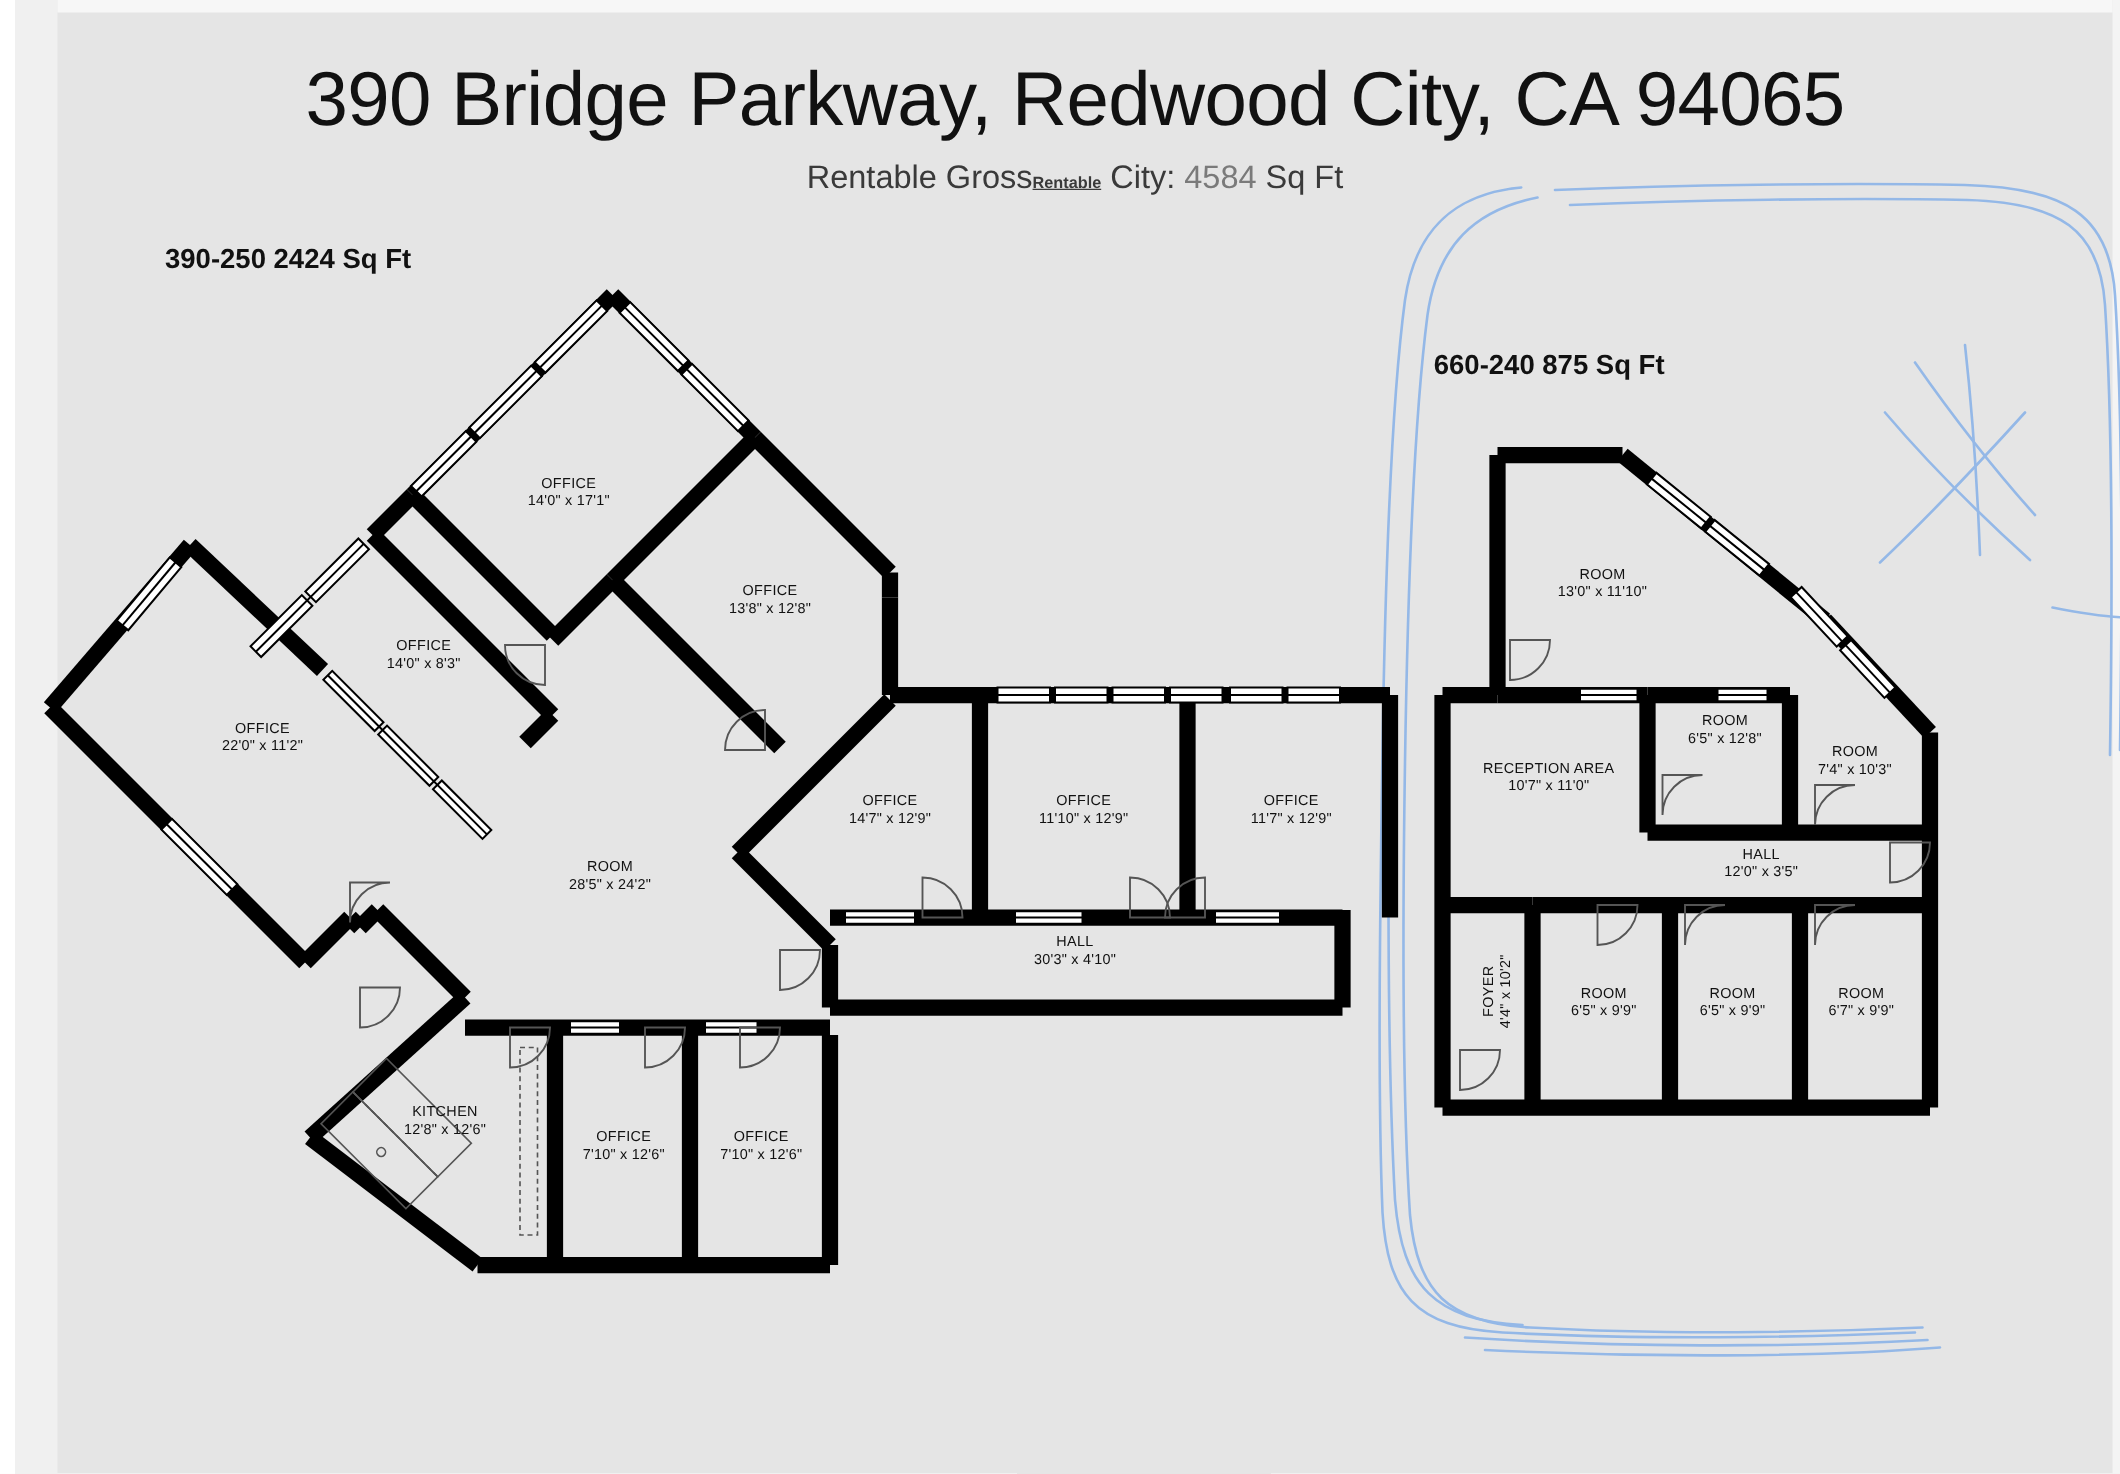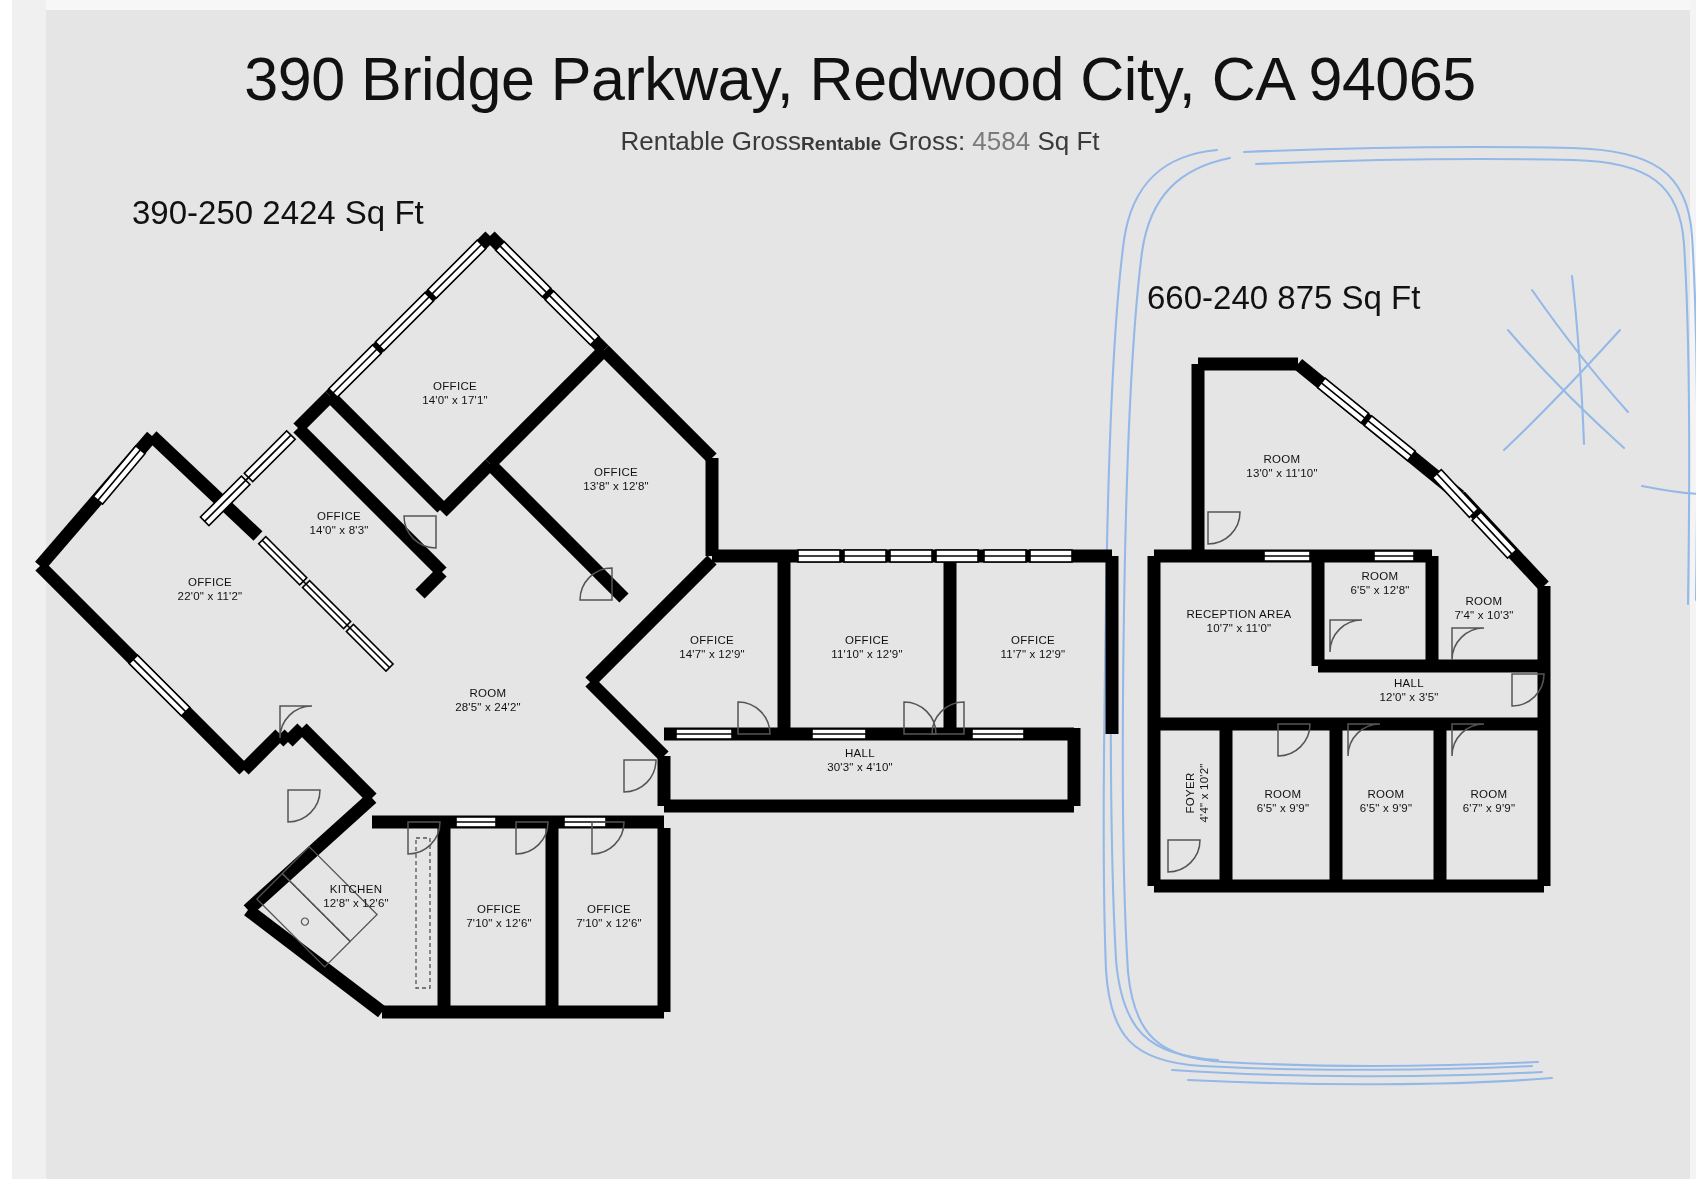--- a/index.html
+++ b/index.html
@@ -7,24 +7,24 @@
        font-family:"Liberation Sans",sans-serif;color:#111;}
   #sheet{position:absolute;left:12px;top:0;width:1696px;height:1179px;background:#e5e5e5;}
   .edgeL{position:absolute;left:0;top:0;width:34px;height:1179px;background:#f0f0f0;}
   .edgeR{position:absolute;right:0;top:0;width:18px;height:1179px;background:#f4f4f4;}
   .topstrip{position:absolute;left:34px;top:0;width:1644px;height:10px;background:#f7f7f7;}
 
   #title{position:absolute;left:0;top:46px;width:1696px;text-align:center;
          font-size:61px;line-height:66px;font-weight:400;letter-spacing:-0.5px;color:#111;}
   #subtitle{position:absolute;left:0;top:126px;width:1696px;text-align:center;
             font-size:26px;line-height:30px;color:#3a3a3a;white-space:nowrap;}
-  #subtitle .sm{font-size:19px;font-weight:700;}
+  #subtitle .sm{font-size:13px;font-weight:700;text-decoration:underline;}
   #subtitle .num{color:#7a7a7a;}
 
-  .suitelabel{position:absolute;font-size:33px;font-weight:400;color:#111;white-space:nowrap;}
+  .suitelabel{position:absolute;font-size:22px;font-weight:700;color:#111;white-space:nowrap;}
   #suite-250{left:120px;top:194px;}
   #suite-240{left:1135px;top:279px;}
 
   svg{position:absolute;left:0;top:0;width:1696px;height:1179px;overflow:visible;}
   .rmname{font-family:"Liberation Sans",sans-serif;font-size:11.5px;fill:#111;
           text-anchor:middle;letter-spacing:0.3px;}
   .rmdim{font-family:"Liberation Sans",sans-serif;font-size:11.5px;fill:#111;
          text-anchor:middle;letter-spacing:0.2px;}
 </style>
 </head>
@@ -32,21 +32,21 @@
 
 <div id="sheet">
 
   <div class="edgeL"></div>
   <div class="edgeR"></div>
   <div class="topstrip"></div>
 
   <div id="title">390 Bridge Parkway, Redwood City, CA 94065</div>
 
   <div id="subtitle">
-    <span>Rentable Gross</span><span class="sm">Rentable</span><span> Gross: </span><span class="num">4584</span><span> Sq Ft</span>
+    <span>Rentable Gross</span><span class="sm">Rentable</span><span> City: </span><span class="num">4584</span><span> Sq Ft</span>
   </div>
 
   <div class="suitelabel" id="suite-250">390-250   2424 Sq Ft</div>
   <div class="suitelabel" id="suite-240">660-240  875 Sq Ft</div>
 
   <svg viewBox="0 0 1696 1179">
     <defs>
       <g id="doorarc"></g>
     </defs>
 

